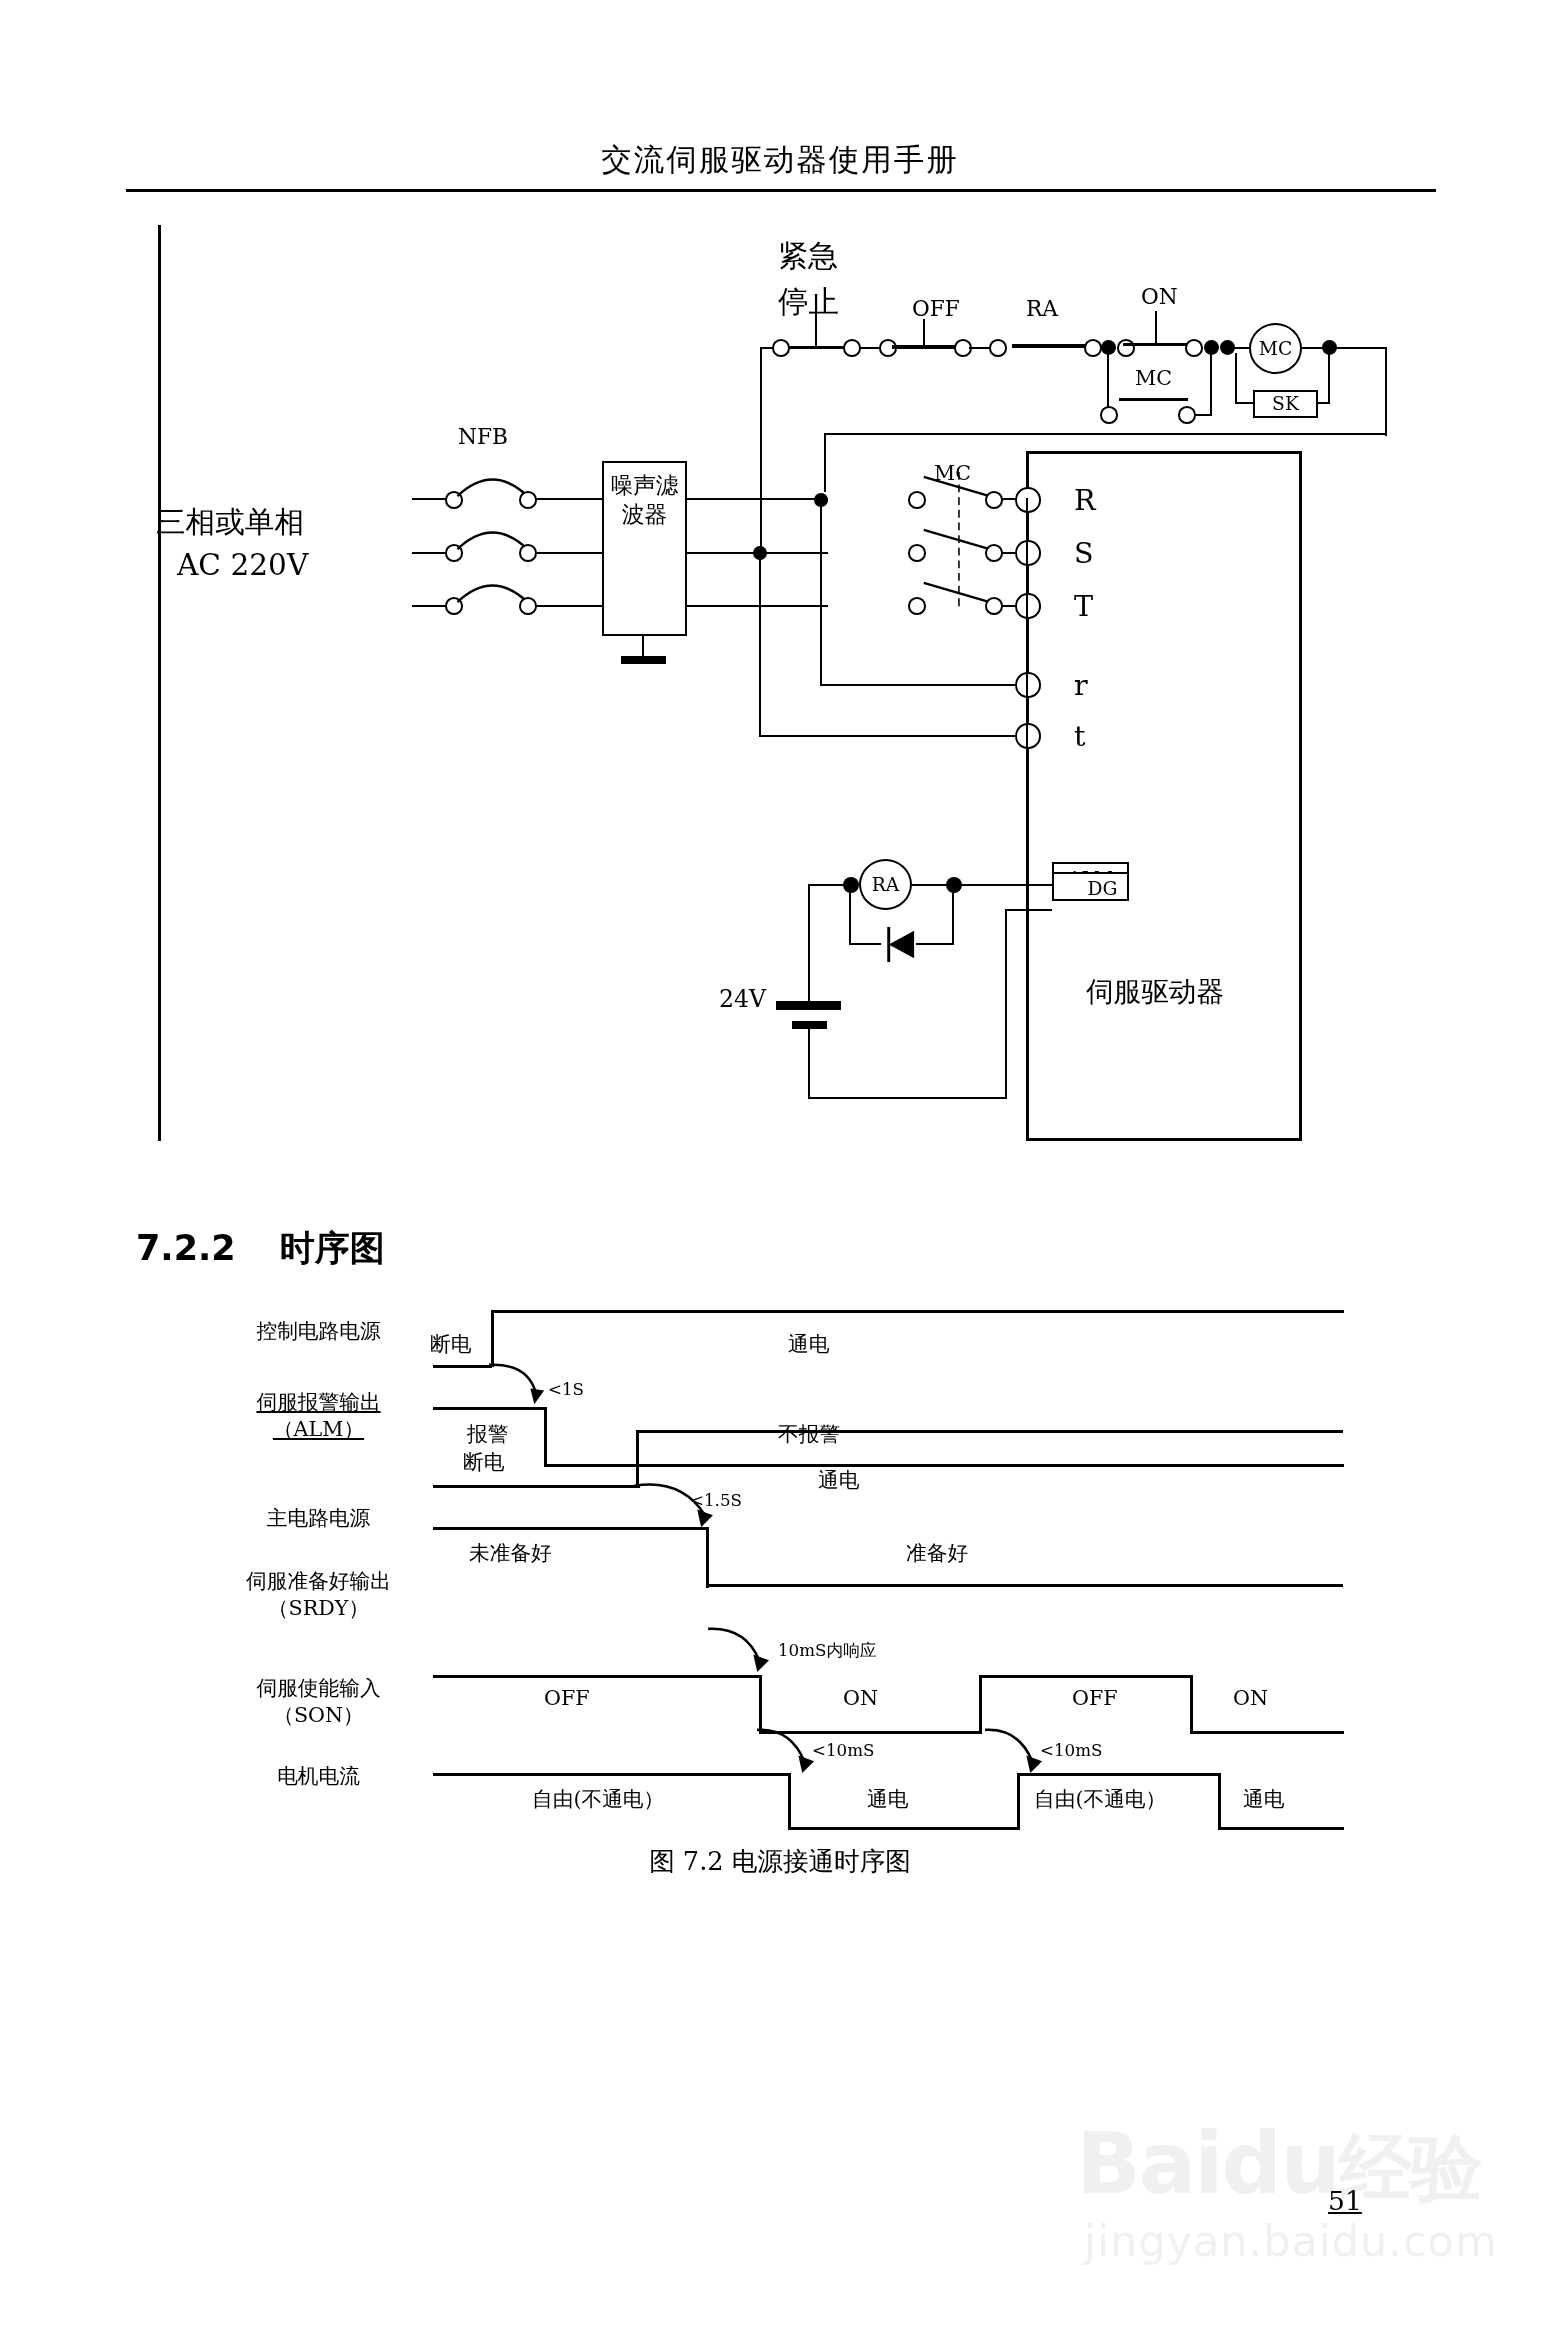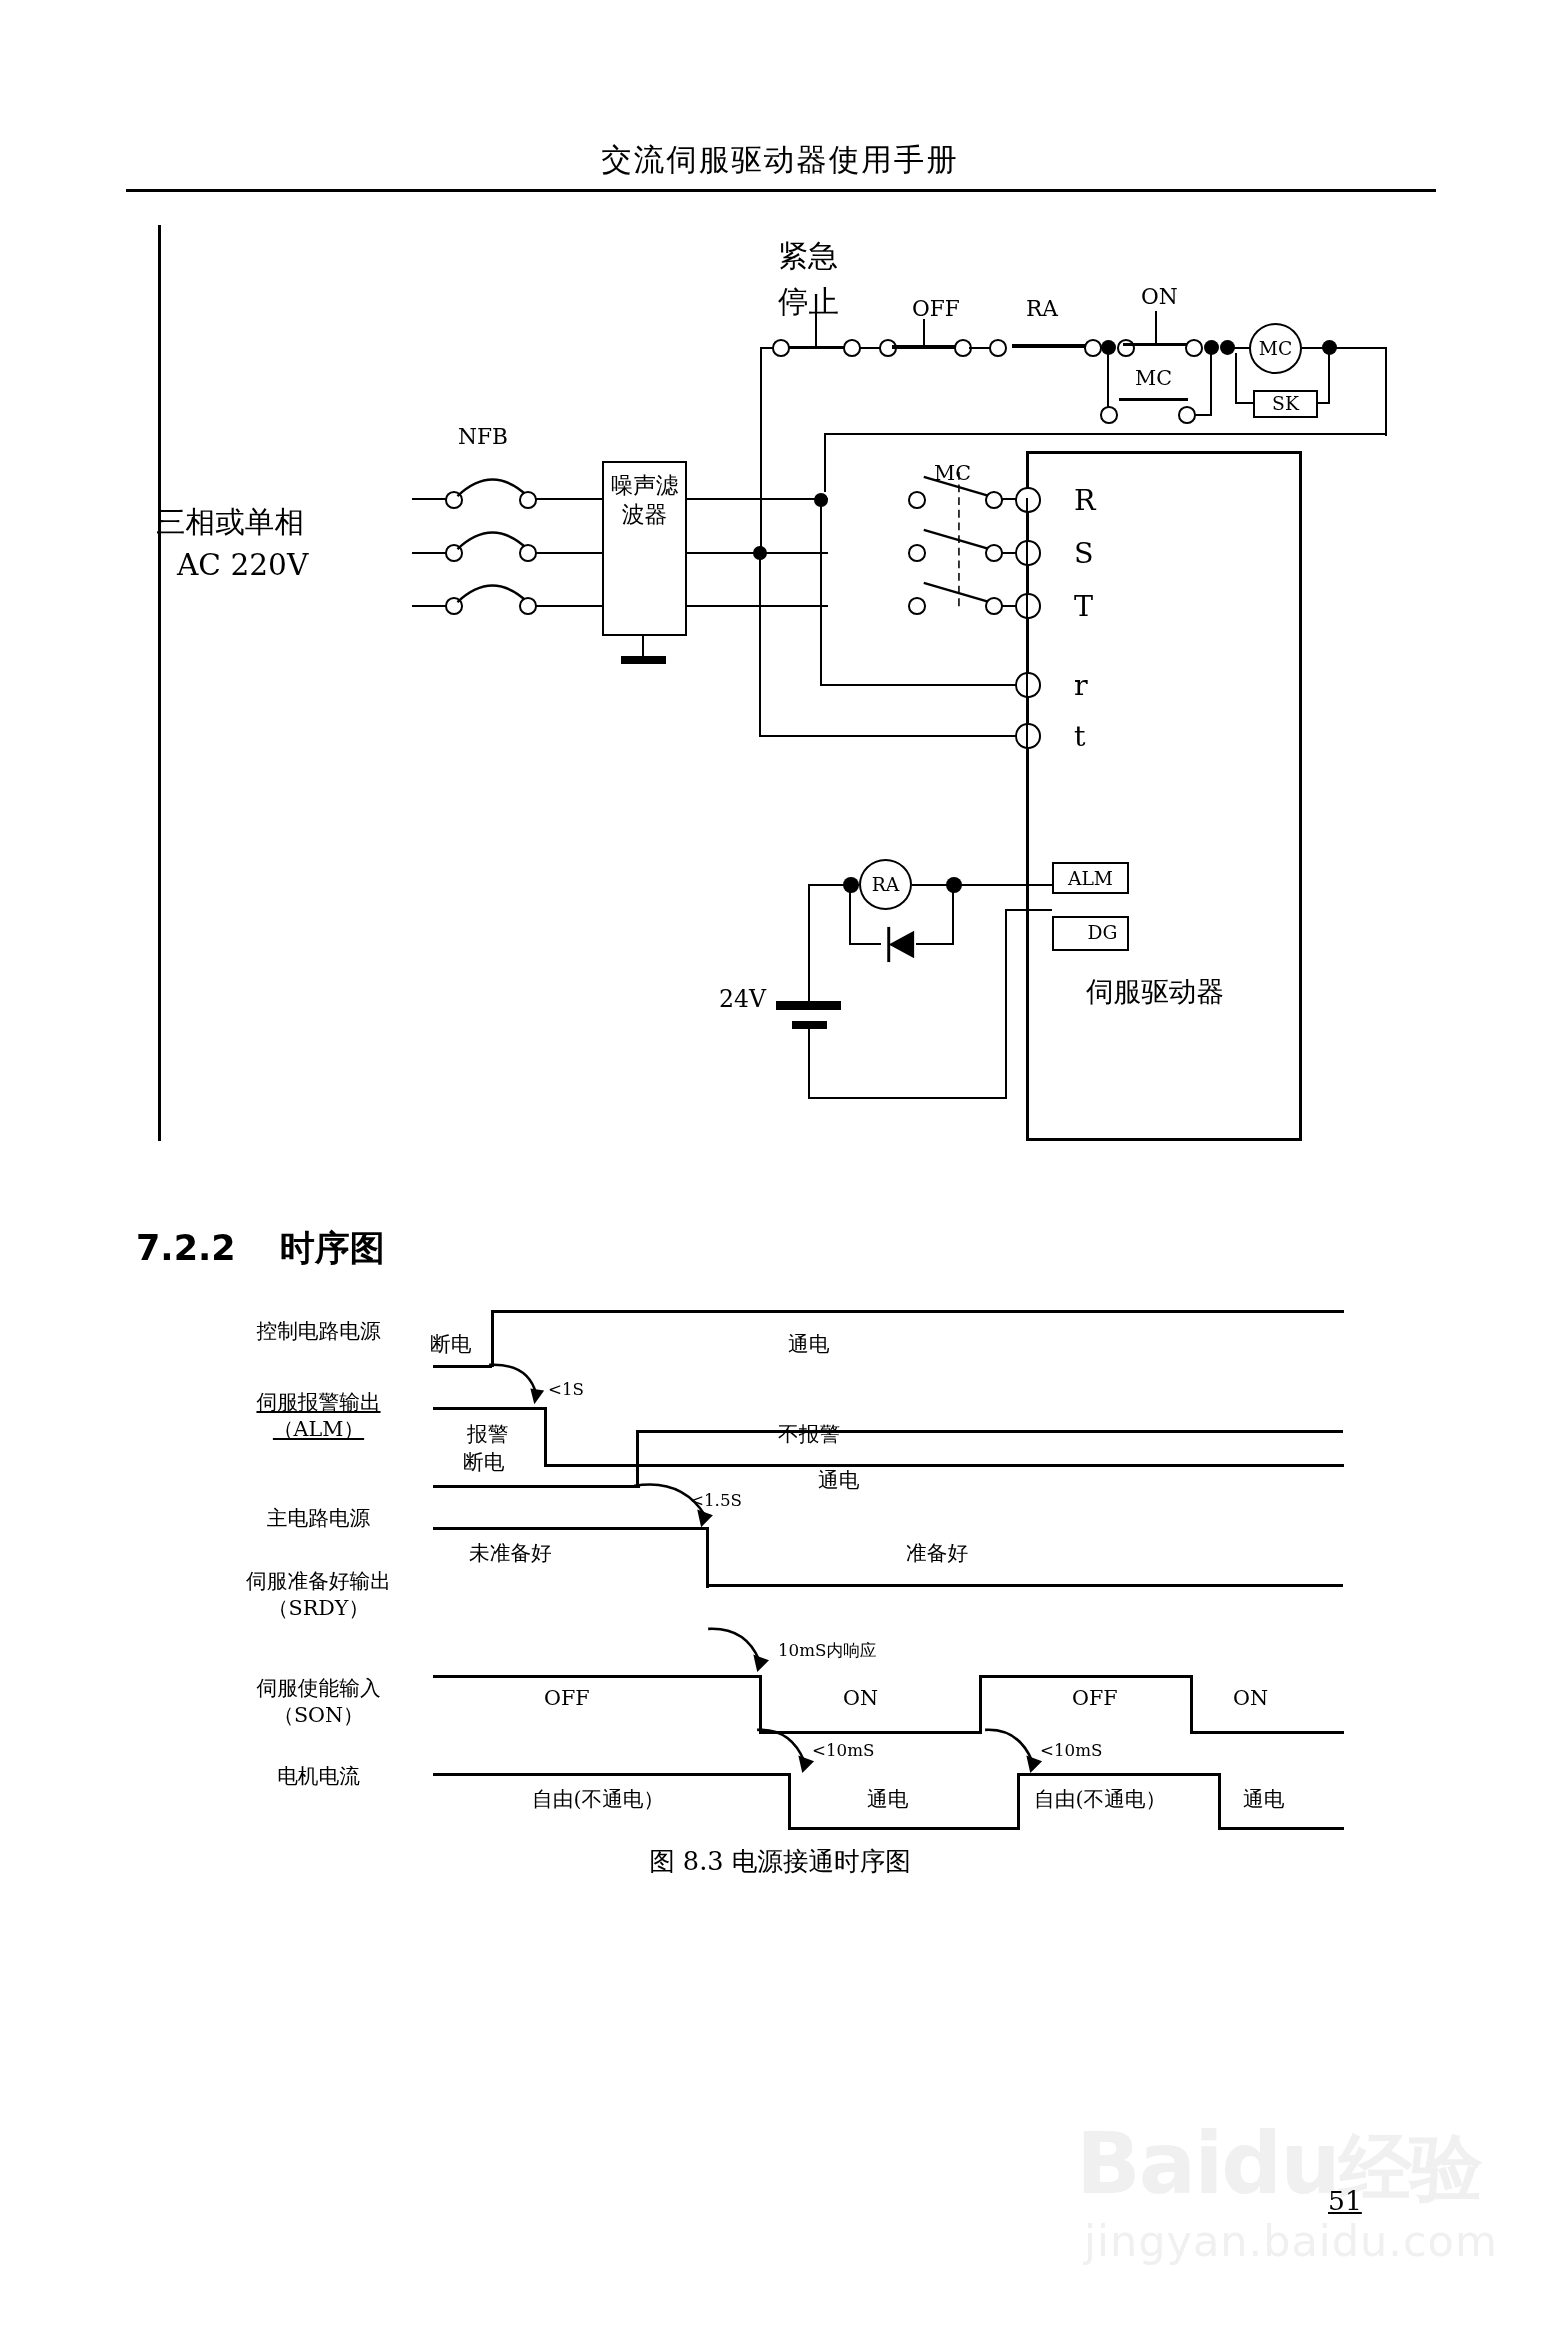--- a/index.html
+++ b/index.html
@@ -335,21 +335,21 @@
 
     <div class="lbl" style="left:1074px;top:483px;font-size:28.6px;">R</div>
     <div class="lbl" style="left:1074px;top:536px;font-size:28.6px;">S</div>
     <div class="lbl" style="left:1074px;top:589px;font-size:28.6px;">T</div>
     <div class="lbl" style="left:1074px;top:668px;font-size:28.6px;">r</div>
     <div class="lbl" style="left:1074px;top:719px;font-size:28.6px;">t</div>
 
     <div class="big-cn" style="left:1086px;top:973px;font-size:27.6px;">伺服驱动器</div>
 
     <div class="termbox" style="left:1052px;top:862px;width:77px;height:31.5px;">ALM</div>
-    <div class="termbox" style="left:1052px;top:916px;width:77px;height:35px;padding-left:24px;">DG</div>
+    <div class="termbox" style="left:1052px;top:872px;width:77px;height:29px;padding-left:24px;">DG</div>
 
     <div class="coil" style="left:859px;top:859px;width:53px;height:51px;line-height:47px;">RA</div>
     <div class="ln hln" style="left:808px;top:884px;width:51px;"></div>
     <div class="dot" style="left:843px;top:877px;width:15.8px;height:15.8px;"></div>
     <div class="ln hln" style="left:912px;top:884px;width:47px;"></div>
     <div class="dot" style="left:946px;top:877px;width:15.8px;height:15.8px;"></div>
     <div class="ln hln" style="left:959px;top:884px;width:93px;"></div>
 
     <div class="ln vln" style="left:849px;top:884px;height:61px;"></div>
     <div class="ln vln" style="left:952px;top:884px;height:61px;"></div>
@@ -473,21 +473,21 @@
         <polygon points="46,32 62,38 50,50" fill="#000"></polygon>
       </svg>
     <div class="anno" style="left:812px;top:1740px;">&lt;10mS</div>
 
     <svg class="abs" style="left:981px;top:1724px;" width="75" height="55" viewBox="0 0 76 56">
         <path d="M4,6 Q38,4 52,38" fill="none" stroke="#000" stroke-width="2.6"></path>
         <polygon points="46,32 62,38 50,50" fill="#000"></polygon>
       </svg>
     <div class="anno" style="left:1040px;top:1740px;">&lt;10mS</div>
 
-    <div class="fig-cap" style="top:1844px;">图 8.3  电源接通时序图</div>
+    <div class="fig-cap" style="top:1844px;">图 7.2  电源接通时序图</div>
   </div>
 
   <div class="wm wm-main" style="left:1076px;top:2114px;">
     <span>Baidu</span><span style="font-size:73px;">经验</span>
   </div>
   <div class="wm wm-sub" style="left:1084px;top:2216px;">jingyan.baidu.com</div>
   <div class="pageno" style="left:1328px;top:2185px;text-decoration:underline;">51</div>
 
 </div>
 

